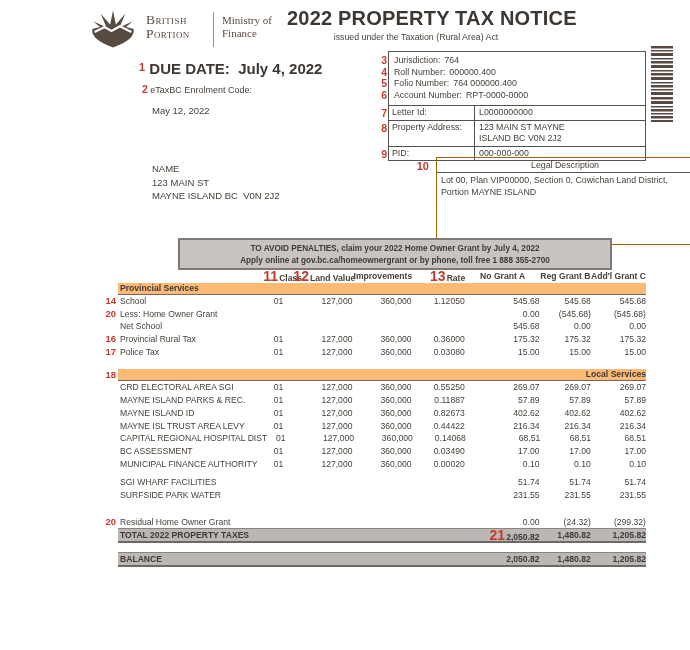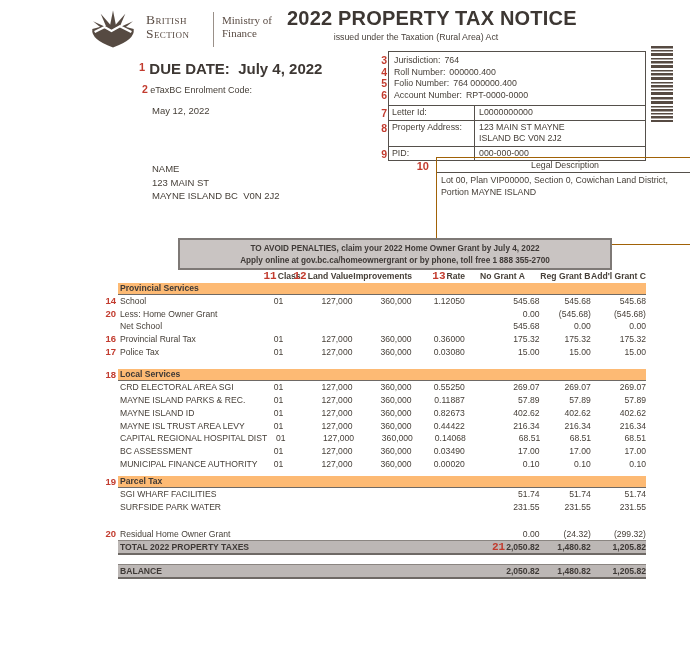--- a/index.html
+++ b/index.html
@@ -59,21 +59,21 @@
   .cd{width:148px;text-align:left;padding-left:2px;}
   .cc{width:30px;text-align:center;}
   .cl{width:60px;text-align:right;}
   .ci{width:60px;text-align:right;}
   .cr{width:54px;text-align:right;}
   .ca{width:76px;text-align:right;}
   .cb{width:52px;text-align:right;}
   .cc3{width:56px;text-align:right;}
   .t-head{height:13px;font-weight:bold;}
   .t-head .ca,.t-head .cb,.t-head .cc3{text-align:center;}
-  .href{color:#c23b2e;font-size:11px;margin-right:1px;font-family:Liberation Mono, monospace;}
+  .href{color:#c23b2e;font-size:14px;margin-right:1px;}
   .t-bar{height:12px;}
   .t-bar .body{background:#fdba74;border-bottom:1px solid #6e6965;height:11px;line-height:11px;
                font-weight:bold;color:#3e3936;}
   .t-total{height:15px;line-height:13px;font-weight:bold;color:#3e3936;}
   .t-total .body{background:#bcb7b5;border-top:1px solid #8a8581;border-bottom:2px solid #6e6965;}
 </style>
 </head>
 <body>
 
 <div class="page">
@@ -84,21 +84,21 @@
       <path d="M14 6 L28 22 L22 25 Z"></path>
       <path d="M46 6 L32 22 L38 25 Z"></path>
       <path d="M4 16 L24 25 L20 29 Z"></path>
       <path d="M56 16 L36 25 L40 29 Z"></path>
       <path d="M3 26 Q30 17 57 26 Q59 40 30 50 Q1 40 3 26 Z"></path>
     </g>
     <path d="M6 30 L19 23.5 L28 28.5 L39 22.5 L54 30" stroke="#ffffff" stroke-width="3" fill="none"></path>
   </svg>
   <div class="abs brand">
     <div>British</div>
-    <div>Section</div>
+    <div>Portion</div>
   </div>
   <div class="abs vline"></div>
   <div class="abs ministry">
     <div>Ministry of</div>
     <div>Finance</div>
   </div>
   <div class="abs title">2022 PROPERTY TAX NOTICE</div>
   <div class="abs subtitle">issued under the Taxation (Rural Area) Act</div>
 
   <div class="abs due"><span class="rn">1</span> <span>DUE DATE:  July 4, 2022</span></div>
@@ -266,21 +266,21 @@
           <span class="cell cr">0.03080</span>
           <span class="cell ca"><span>15.00</span></span>
           <span class="cell cb">15.00</span>
           <span class="cell cc3">15.00</span>
         </div>
       </div>
       <div class="t-gap" style="height: 11px;"></div>
       <div class="t-row t-bar">
         <span class="ref">18</span>
         <div class="body">
-          <span class="cell cd" style="width: 528px;">Local Services</span>
+          <span class="cell cd" style="width: 528px; text-align: right;">Local Services</span>
         </div>
       </div>
       <div class="t-row">
         <span class="ref"></span>
         <div class="body">
           <span class="cell cd">CRD ELECTORAL AREA SGI</span>
           <span class="cell cc">01</span>
           <span class="cell cl">127,000</span>
           <span class="cell ci">360,000</span>
           <span class="cell cr">0.55250</span>
@@ -361,26 +361,20 @@
           <span class="cell cc">01</span>
           <span class="cell cl">127,000</span>
           <span class="cell ci">360,000</span>
           <span class="cell cr">0.00020</span>
           <span class="cell ca"><span>0.10</span></span>
           <span class="cell cb">0.10</span>
           <span class="cell cc3">0.10</span>
         </div>
       </div>
       <div class="t-gap" style="height: 6px;"></div>
-      <div class="t-row t-bar">
-        <span class="ref">19</span>
-        <div class="body">
-          <span class="cell cd" style="width: 528px;">Parcel Tax</span>
-        </div>
-      </div>
       <div class="t-row">
         <span class="ref"></span>
         <div class="body">
           <span class="cell cd">SGI WHARF FACILITIES</span>
           <span class="cell cc"></span>
           <span class="cell cl"></span>
           <span class="cell ci"></span>
           <span class="cell cr"></span>
           <span class="cell ca"><span>51.74</span></span>
           <span class="cell cb">51.74</span>

